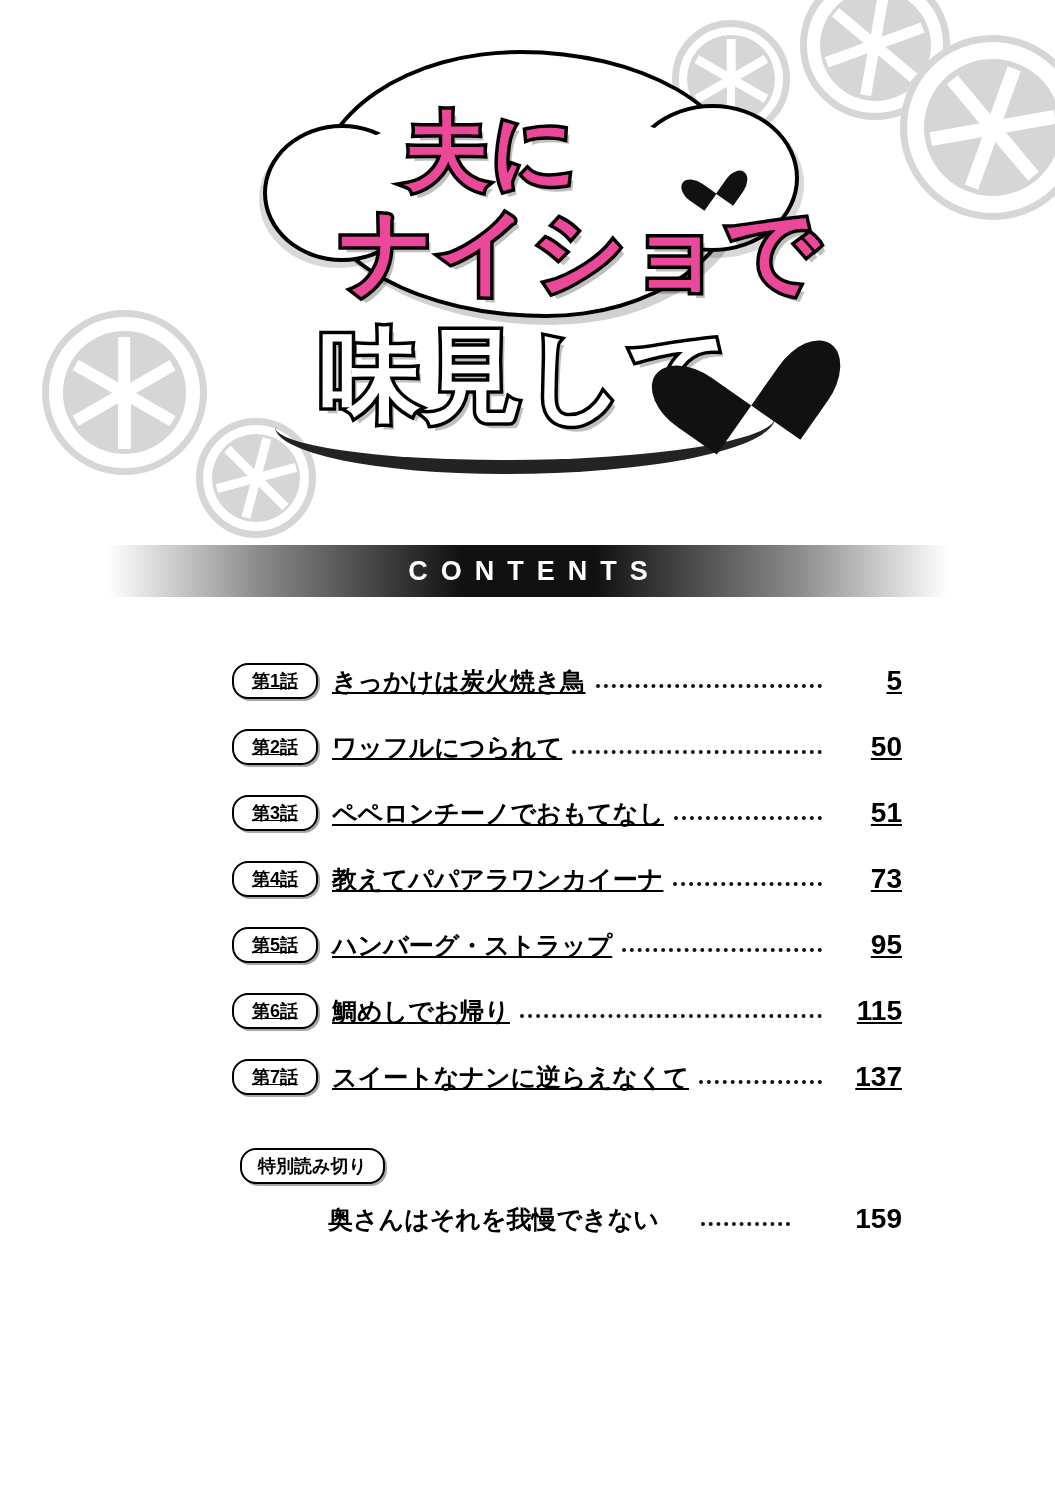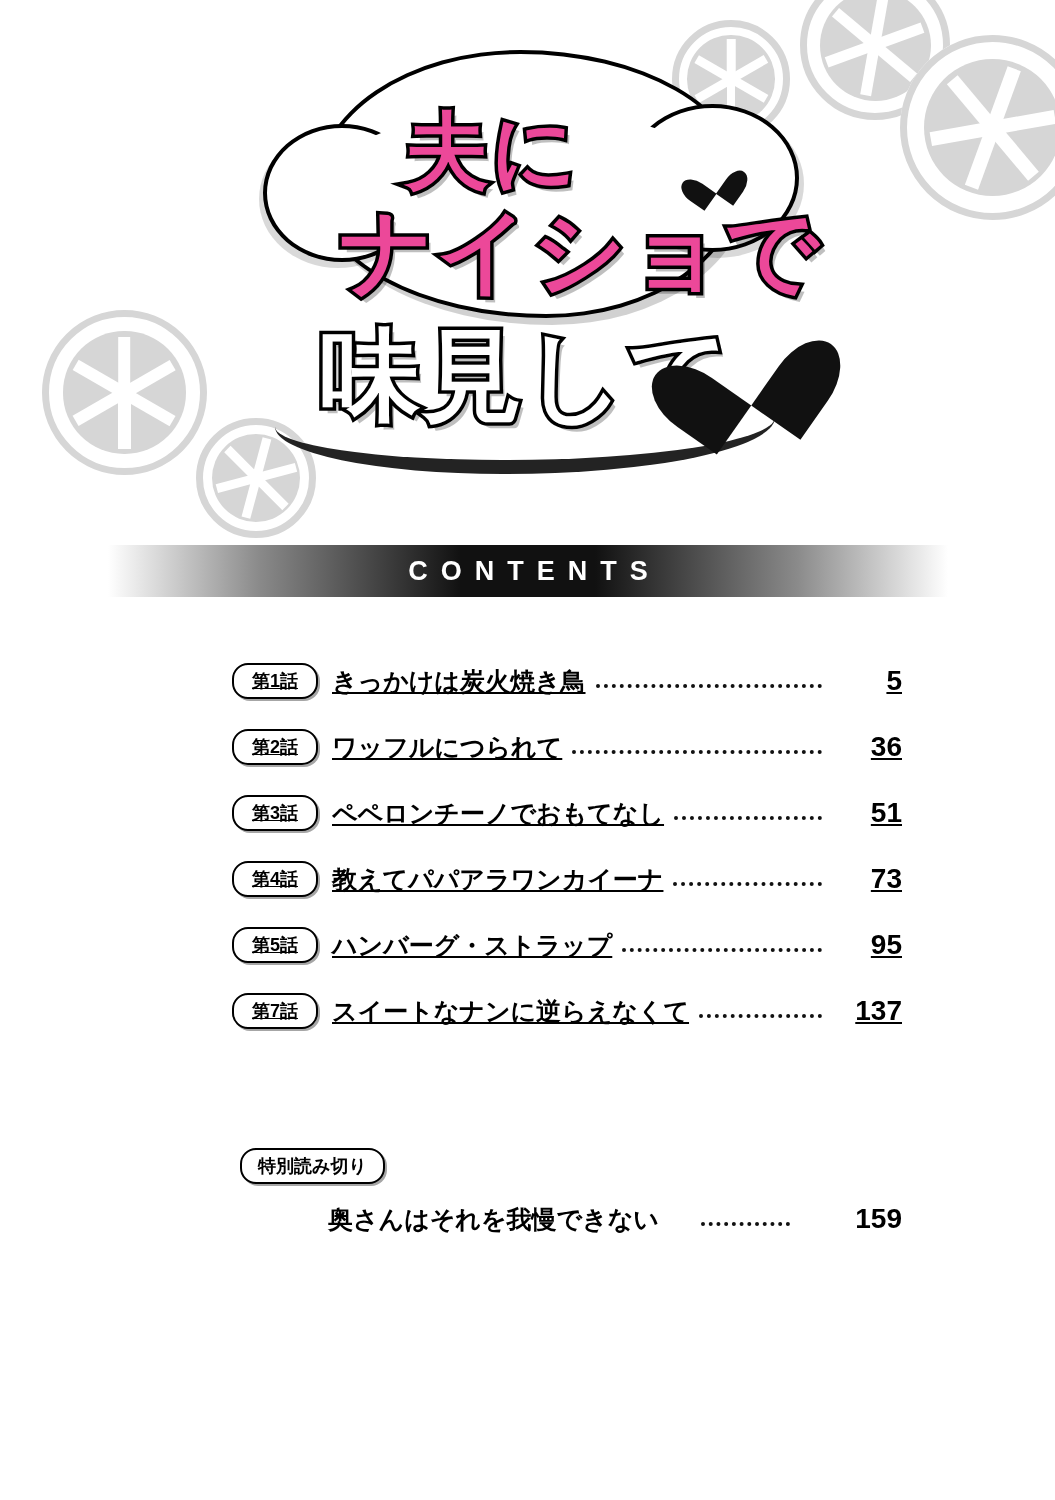--- a/index.html
+++ b/index.html
@@ -348,21 +348,21 @@
     <div class="ch-badge">第1話</div>
     <div class="ch-title">きっかけは炭火焼き鳥</div>
     <div class="dots"></div>
     <div class="page-num">5</div>
   </div>
 
   <div class="toc-row">
     <div class="ch-badge">第2話</div>
     <div class="ch-title">ワッフルにつられて</div>
     <div class="dots"></div>
-    <div class="page-num">36</div>
+    <div class="page-num">50</div>
   </div>
 
   <div class="toc-row">
     <div class="ch-badge">第3話</div>
     <div class="ch-title">ペペロンチーノでおもてなし</div>
     <div class="dots"></div>
     <div class="page-num">51</div>
   </div>
 
   <div class="toc-row">
@@ -372,20 +372,26 @@
     <div class="page-num">73</div>
   </div>
 
   <div class="toc-row">
     <div class="ch-badge">第5話</div>
     <div class="ch-title">ハンバーグ・ストラップ</div>
     <div class="dots"></div>
     <div class="page-num">95</div>
   </div>
 
+  <div class="toc-row">
+    <div class="ch-badge">第6話</div>
+    <div class="ch-title">鯛めしでお帰り</div>
+    <div class="dots"></div>
+    <div class="page-num">115</div>
+  </div>
 
   <div class="toc-row">
     <div class="ch-badge">第7話</div>
     <div class="ch-title">スイートなナンに逆らえなくて</div>
     <div class="dots"></div>
     <div class="page-num">137</div>
   </div>
 
 </div>
 

